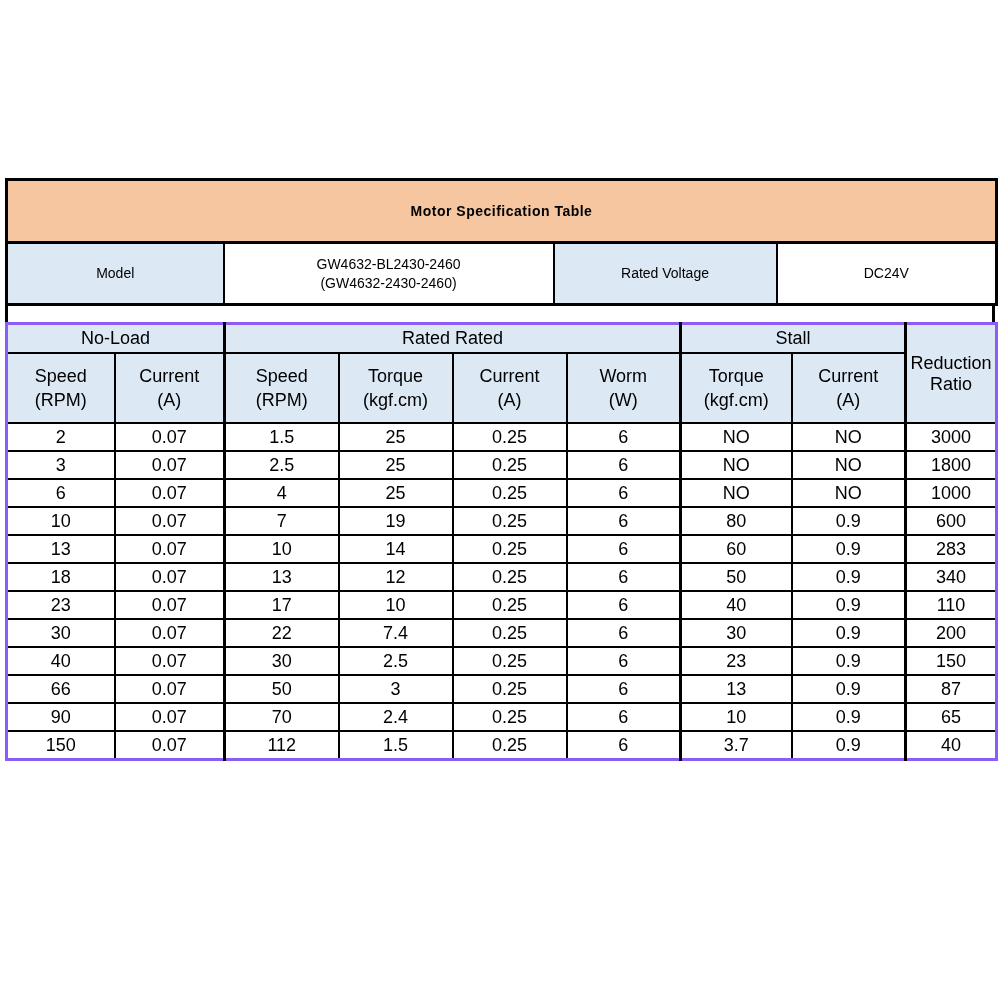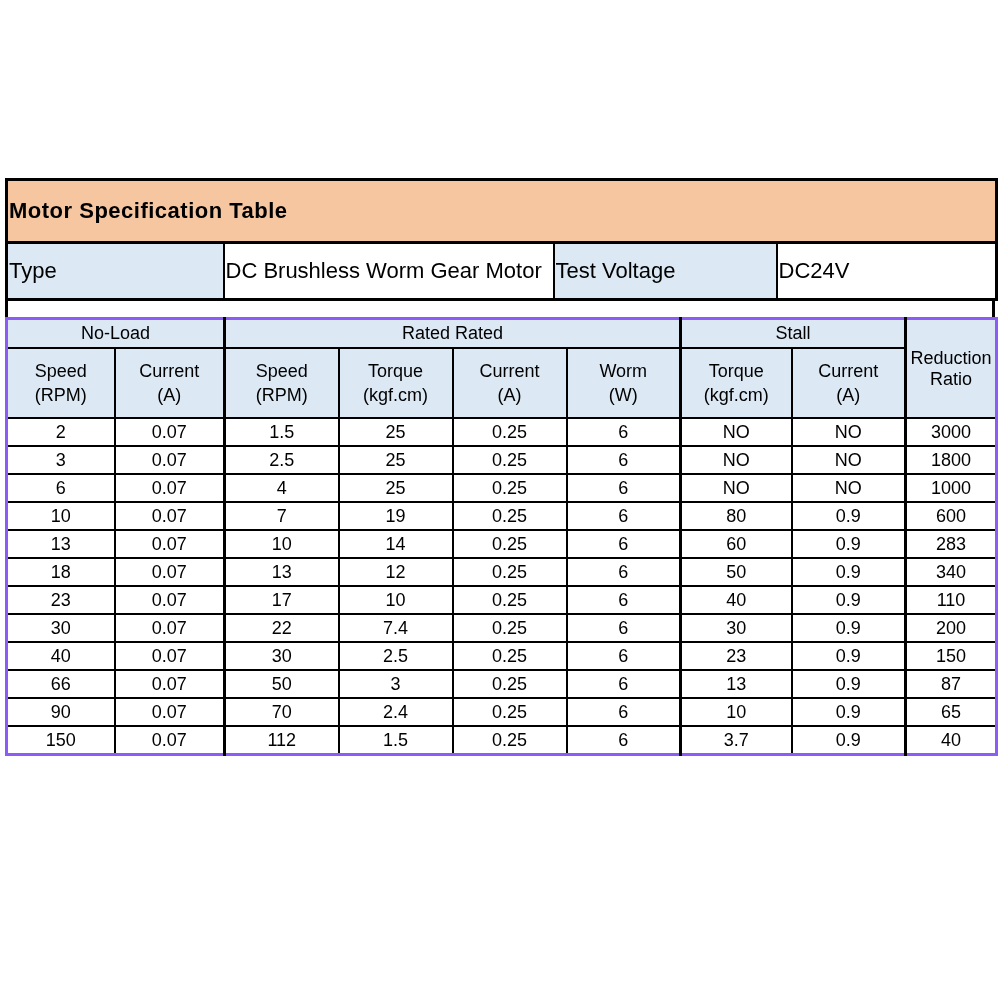--- a/index.html
+++ b/index.html
@@ -16,22 +16,23 @@
   }
   table {
     border-collapse: collapse;
     table-layout: fixed;
     width: 100%;
   }
   
   #info-table { border: 3px solid #000; }
   #info-table td {
     border: 2px solid #000;
+    text-align: center;
     vertical-align: middle;
-    font-size: 22px;
+    font-size: 14px;
     line-height: 1.35;
   }
   .title-cell {
     background: var(--orange, #F6C6A1);
     font-size: 42px;
     font-weight: bold;
     height: 58px;
     border-bottom: 3px solid #000 !important;
     letter-spacing: 0.5px;
   }
@@ -78,24 +79,27 @@
     <colgroup>
       <col style="width:217px">
         <col style="width:330px">
       <col style="width:223px">
         <col style="width:220px">
     </colgroup>
     <tbody>
         <tr>
       <td class="title-cell" colspan="4">Motor Specification Table</td>
     </tr>
-    <tr class="row-type">
-      <td class="label-cell">Type</td>
-      <td>DC Brushless Worm Gear Motor</td>
-      <td class="label-cell">Test Voltage</td>
+    <tr class="row-model">
+      <td class="label-cell">Model</td>
+      <td>
+        <div>GW4632-BL2430-2460</div>
+        <div>(GW4632-2430-2460)</div>
+      </td>
+      <td class="label-cell">Rated Voltage</td>
       <td>DC24V</td>
     </tr>
   </tbody>
     </table>
 
   <div class="gap-row"></div>
 
   <table id="spec-table">
     <colgroup>
       <col style="width:108px">

